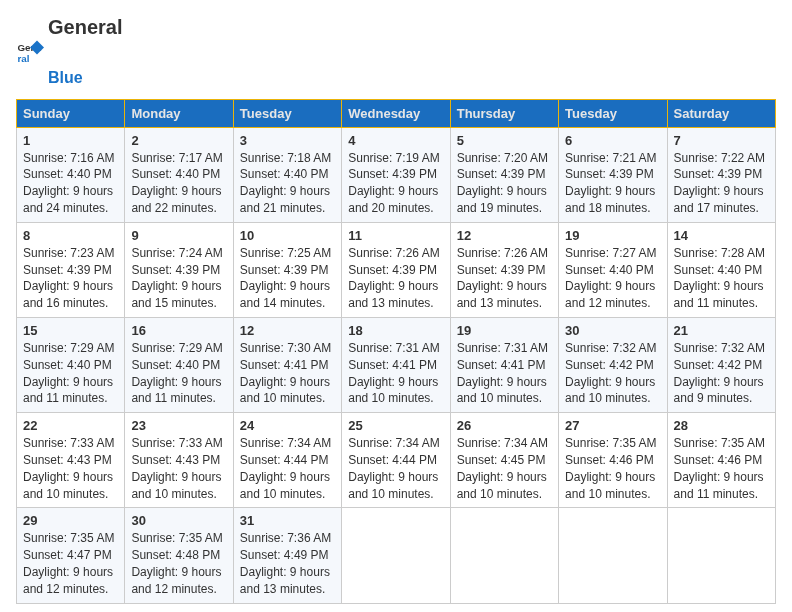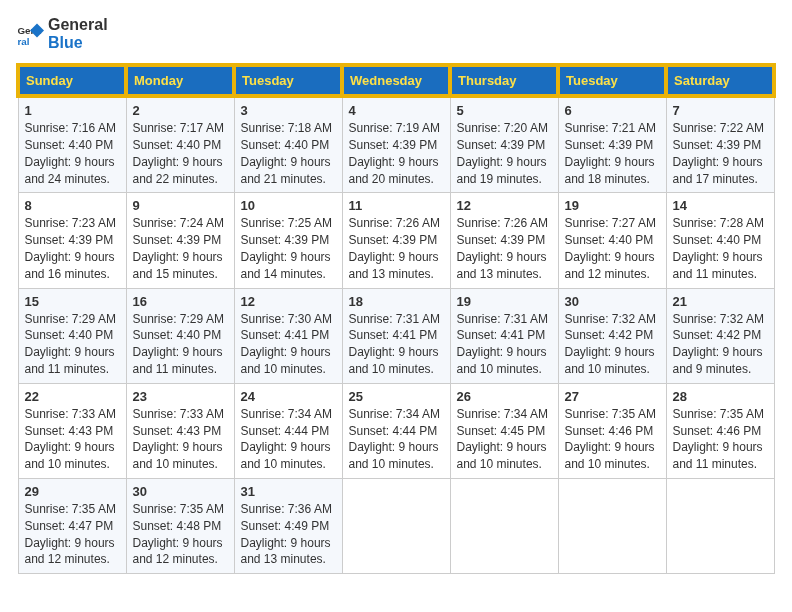--- a/index.html
+++ b/index.html
@@ -38,26 +38,26 @@
       font-weight: normal;
       color: #555;
     }
     table {
       width: 100%;
       border-collapse: collapse;
       font-size: 11px;
     }
     thead tr th {
       background-color: #1a6dbf;
-      color: #fde047;
+      color: #e5e5e5;
       text-align: left;
       padding: 6px 6px;
       font-size: 13px;
       font-weight: bold;
-      border: 4px solid #eab308;
+      border: 1px solid #eab308;
     }
     tbody tr td {
       border: 1px solid #ccc;
       padding: 5px 6px;
       vertical-align: top;
       background: #fff;
       color: #333;
       width: calc(100% / 7);
     }
     tbody tr:nth-child(odd) td {
@@ -85,22 +85,22 @@
 <body>
 
 <div class="header">
   <div class="logo">
     <svg class="logo-icon" viewBox="0 0 40 40">
       <text x="2" y="20" font-size="14" font-weight="bold" fill="#333">Gene</text>
       <text x="2" y="35" font-size="14" font-weight="bold" fill="#1a73c8">ral</text>
       <polygon points="30,5 40,15 30,25 20,15" fill="#1a73c8"></polygon>
     </svg>
     <div>
-      <div style="font-size:16px;font-weight:bold;color:#333;line-height:1.1;">General</div>
-      <div style="font-size:16px;font-weight:bold;color:#1a73c8;line-height:1.1;">Blue</div>
+      <div style="font-size:20px;font-weight:bold;color:#333;line-height:1.1;">General</div>
+      <div style="font-size:16px;font-weight:bold;color:#1a73c8;line-height:1.1;margin-top:31px;">Blue</div>
     </div>
   </div>
   <div class="title-block">
     <h1></h1>
     <h2></h2>
   </div>
 </div>
 
 <table>
   <thead>

